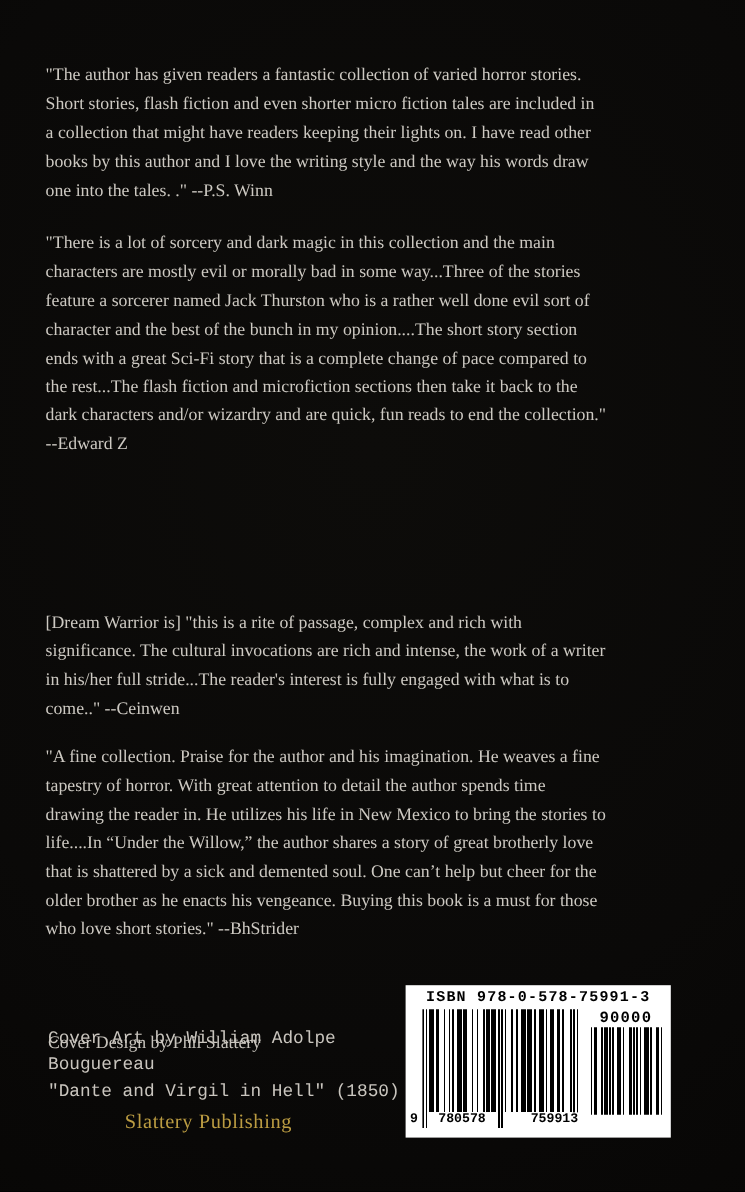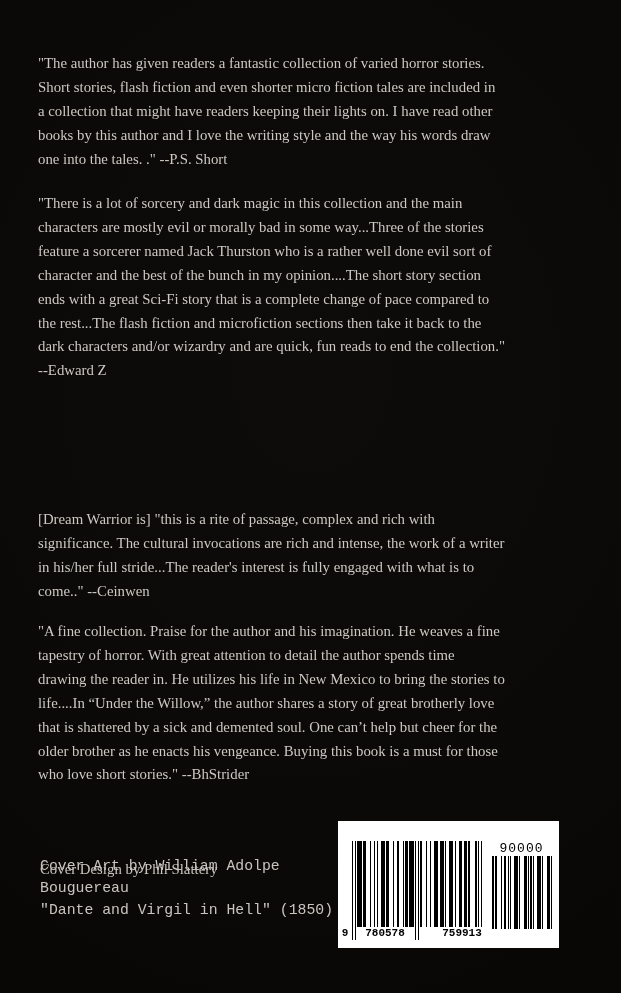--- a/index.html
+++ b/index.html
@@ -55,34 +55,34 @@
     font-size:11px;font-weight:700;
   }
   .bd0{left:-12px;width:10px;}
   .bd1{left:5px;width:56px;}
   .bd2{left:82px;width:56px;}
   .supp{position:absolute;left:153px;top:20px;width:61px;height:88px;}
   .supp-label{
     position:absolute;top:0;left:0;right:0;height:14px;
     text-align:center;color:#000;
     font-family:"Liberation Mono","DejaVu Sans Mono",monospace;
-    font-size:13px;letter-spacing:1px;font-weight:400;
+    font-size:13px;letter-spacing:1px;font-weight:700;
   }
   .supp svg{top:15px;}
 </style>
 </head>
 <body>
 
 <div class="cover">
 
   <section class="quote q1"><span>"The author has given readers a fantastic collection of varied horror stories.
 Short stories, flash fiction and even shorter micro fiction tales are included in
 a collection that might have readers keeping their lights on. I have read other
 books by this author and I love the writing style and the way his words draw
-one into the tales. ."</span><span class="attr"> --P.S. Short</span></section>
+one into the tales. ."</span><span class="attr"> --P.S. Winn</span></section>
 
   <section class="quote q2"><span>"There is a lot of sorcery and dark magic in this collection and the main
 characters are mostly evil or morally bad in some way...Three of the stories
 feature a sorcerer named Jack Thurston who is a rather well done evil sort of
 character and the best of the bunch in my opinion....The short story section
 ends with a great Sci-Fi story that is a complete change of pace compared to
 the rest...The flash fiction and microfiction sections then take it back to the
 dark characters and/or wizardry and are quick, fun reads to end the collection."
 </span><span class="attr">--Edward Z</span></section>
 
@@ -97,22 +97,24 @@
 drawing the reader in. He utilizes his life in New Mexico to bring the stories to
 life....In “Under the Willow,” the author shares a story of great brotherly love
 that is shattered by a sick and demented soul. One can’t help but cheer for the
 older brother as he enacts his vengeance. Buying this book is a must for those
 who love short stories."</span><span class="attr">   --BhStrider</span></section>
 
   <div class="credit c1">Cover Design by Phil Slattery</div>
   <div class="credit c2">Cover Art by William Adolpe Bouguereau
 "Dante and Virgil in Hell" (1850)</div>
 
+  <div class="publisher">Slattery Publishing</div>
 
   <div class="barcode-box">
+    <div class="isbn-line">ISBN 978-0-578-75991-3</div>
 
     <div class="main-code">
       <svg id="main-bars" width="130" height="99" viewBox="0 0 130 99" preserveAspectRatio="none" shape-rendering="crispEdges">
           <rect x="0.000" y="0" width="1.418" height="99"></rect>
           <rect x="2.737" y="0" width="1.418" height="99"></rect>
           <rect x="5.474" y="0" width="1.418" height="86"></rect>
           <rect x="6.842" y="0" width="1.418" height="86"></rect>
           <rect x="8.211" y="0" width="1.418" height="86"></rect>
           <rect x="10.947" y="0" width="1.418" height="86"></rect>
           <rect x="12.316" y="0" width="1.418" height="86"></rect>

